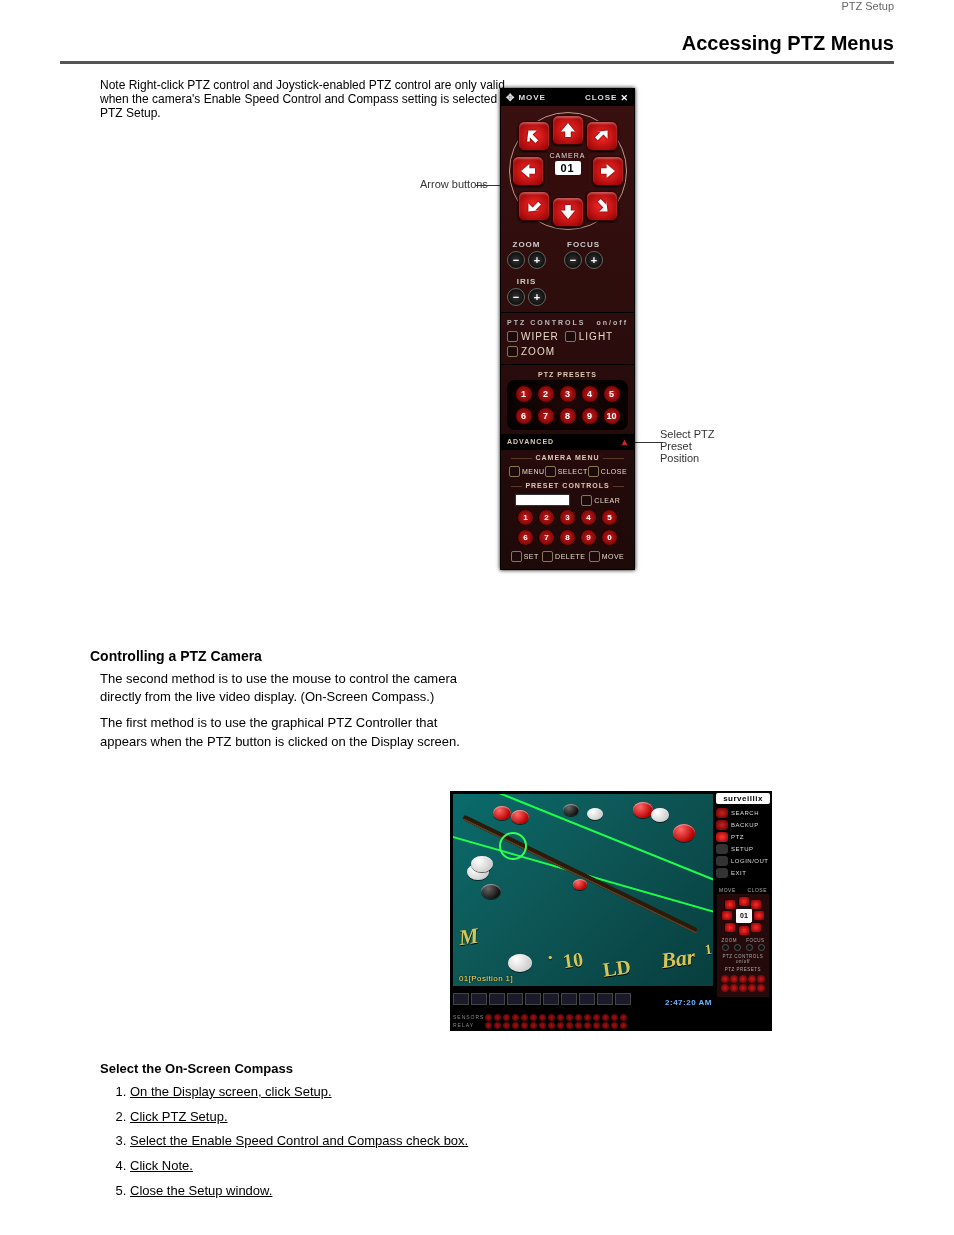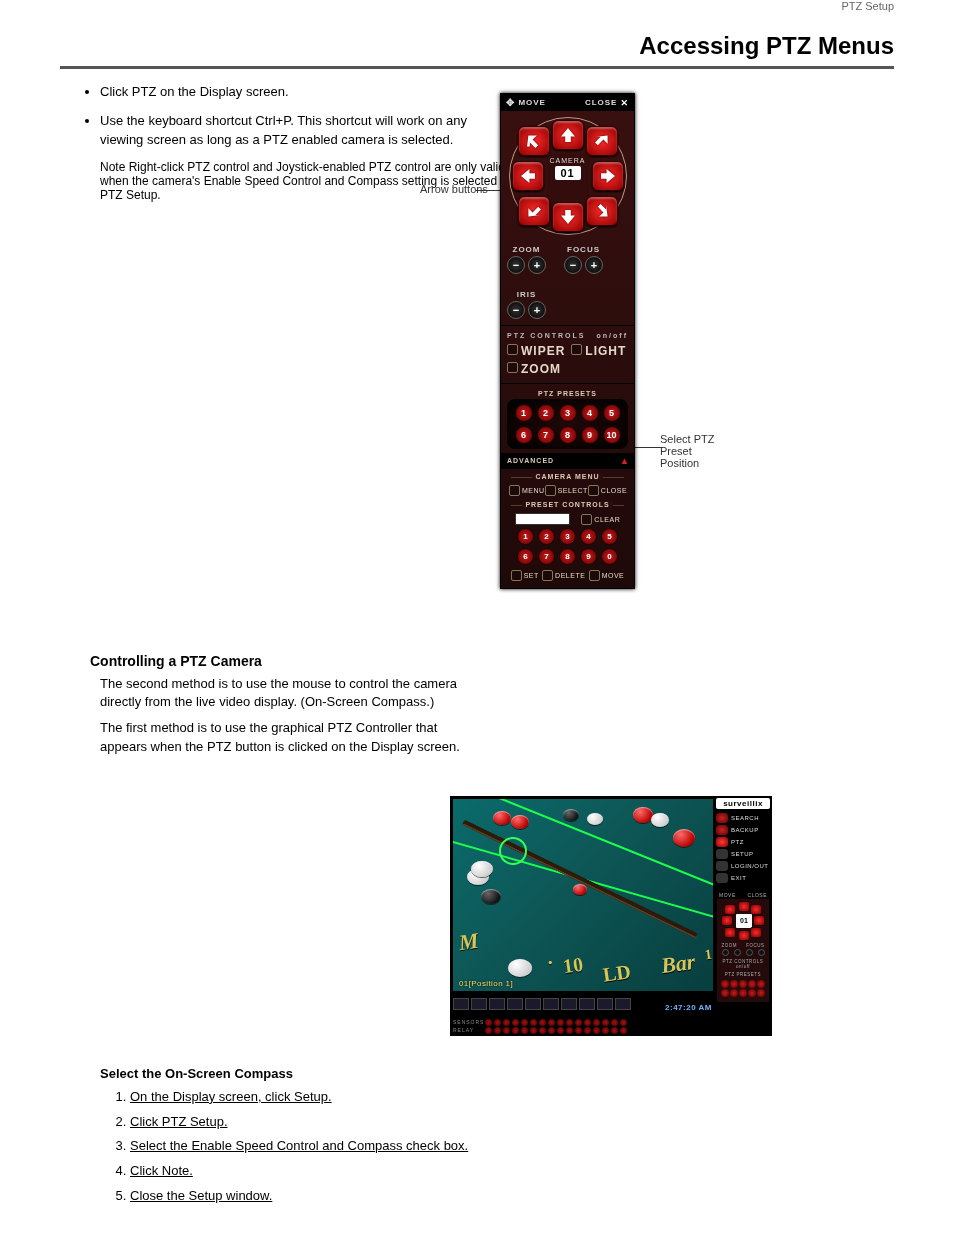--- a/index.html
+++ b/index.html
@@ -1,18 +1,18 @@
 <!DOCTYPE html>
 <html><head>
 <meta charset="utf-8">
 <style>
   * { box-sizing: border-box; margin: 0; padding: 0; }
   body { font-family: Arial, Helvetica, sans-serif; background: #fff; color: #000; width: 954px; }
   .topbar { display:flex; justify-content:flex-end; color:#666; font-size:11px; margin-bottom:8px; padding:0 60px; }
-  .section-title { text-align: right; font-weight: bold; font-size: 24px; padding: 0 60px 6px 0; margin-top:20px; }
+  .section-title { text-align: right; font-weight: bold; font-size: 20px; padding: 0 60px 6px 0; margin-top:20px; }
   .rule { border: 0; border-top: 3px solid #555; margin: 0 60px 14px 60px; }
   ul.steps { list-style: disc; padding-left: 100px; font-size: 13px; line-height: 1.45; }
   ul.steps > li { margin-bottom: 10px; max-width: 380px; }
   .note { font-size: 12px; padding-left: 100px; max-width: 520px; margin-top: 2px; }
   .rel { position: relative; }
 
   
   .ptz-panel { position:absolute; left:500px; top:10px; width:135px; background:linear-gradient(#3a1010,#1e0909); border:1px solid #000; box-shadow:0 0 4px #000; font-family: Tahoma, sans-serif; }
   .ptz-titlebar { display:flex; justify-content:space-between; align-items:center; background:#000; color:#ddd; font-size:8px; letter-spacing:1px; padding:3px 5px; font-weight:bold; }
   .ptz-close { color:#fff; font-size:9px; font-weight:bold; }
@@ -33,21 +33,21 @@
   .cam-num { background:#fff; color:#000; font-size:11px; font-weight:bold; width:26px; margin:2px auto 0; border-radius:2px; padding:1px 0; }
   .ptz-sub { padding:4px 6px 6px 6px; }
   .sub-row { display:flex; gap:18px; }
   .sub-col { display:flex; flex-direction:column; align-items:center; }
   .sub-lab { color:#ccc; font-size:8px; font-weight:bold; letter-spacing:1px; margin-bottom:2px; }
   .pm-pair { display:flex; gap:3px; }
   .pm { width:18px; height:18px; border-radius:50%; background:radial-gradient(#333,#000); color:#fff; border:1px solid #666; display:flex; align-items:center; justify-content:center; font-size:11px; font-weight:bold; }
   .ptz-sect { padding:4px 6px; border-top:1px solid #000; }
   .sect-head { color:#bbb; font-size:7px; letter-spacing:2px; display:flex; justify-content:space-between; padding:2px 0; font-weight:bold; }
   .toggle-row { display:flex; flex-wrap:wrap; gap:4px 6px; padding:3px 0; }
-  .toggle { display:flex; align-items:flex-start; gap:3px; color:#e5d8c8; font-size:12px; letter-spacing:1px;font-weight:bold; }
+  .toggle { display:flex; align-items:flex-end; gap:3px; color:#e5d8c8; font-size:10px; letter-spacing:1px; }
   .chk { width:11px; height:11px; border:1px solid #875; border-radius:2px; background:#1c0a0a; }
   .preset-pad { background:radial-gradient(#200808,#000); border-radius:8px; padding:5px; }
   .preset-row { display:flex; justify-content:center; gap:4px; }
   .preset { width:18px; height:18px; border-radius:50%; background:radial-gradient(#cc1a1a,#5a0000); color:#fff; display:flex; align-items:center; justify-content:center; font-size:9px; font-weight:bold; border:1px solid #200; }
   .adv-label { background:#000; color:#d8c9b5; font-size:7px; letter-spacing:1px; padding:2px 6px; font-weight:bold; display:flex; justify-content:space-between; align-items:center; }
   .adv-arrow { color:#c22; font-size:10px; }
   .section-tag { text-align:center; color:#d8c9b5; font-size:7px; letter-spacing:1px; padding:2px 0; font-weight:bold; }
   .preset-input { width:55px; height:12px; background:#fff; border:1px solid #333; font-size:8px; }
   .small-preset .preset { width:17px; height:17px; font-size:8px; }
   .flat-row { display:flex; justify-content:space-around; align-items:center; padding:3px 2px; }
@@ -104,24 +104,20 @@
 </head>
 <body>
 
 <div class="topbar">
     <span>PTZ Setup</span>
   </div>
 <h2 class="section-title">Accessing PTZ Menus</h2>
 <hr class="rule">
 
 <div class="rel" style="min-height:540px;">
-  <ul class="steps">
-    <li>Click PTZ on the Display screen.</li>
-    <li>Use the keyboard shortcut Ctrl+P. This shortcut will work on any viewing screen as long as a PTZ enabled camera is selected.</li>
-  </ul>
   <div class="note">Note  Right-click PTZ control and Joystick-enabled PTZ control are only valid when the camera's Enable Speed Control and Compass setting is selected in PTZ Setup.</div>
 
   <div class="callout" style="left:420px; top:100px;">Arrow buttons</div>
   <div class="callout-line" style="left:476px; top:107px; width:90px;"></div>
   <div class="callout" style="left:660px; top:350px; width:70px;">Select PTZ Preset Position</div>
   <div class="callout-line" style="left:617px; top:364px; width:46px;"></div>
 
   <div class="ptz-panel">
     <div class="ptz-titlebar">
       <span style="display:flex;align-items:center;gap:3px;">
@@ -192,21 +188,21 @@
           </div>
         </div>
         <div class="sub-col">
           <div class="sub-lab">FOCUS</div>
           <div class="pm-pair">
             <div class="pm">−</div>
             <div class="pm">+</div>
           </div>
         </div>
       </div>
-      <div class="sub-row" style="margin-top:16px;">
+      <div class="sub-row" style="margin-top:8px;">
         <div class="sub-col">
           <div class="sub-lab">IRIS</div>
           <div class="pm-pair">
             <div class="pm">−</div>
             <div class="pm">+</div>
           </div>
         </div>
       </div>
     </div>
     <div class="ptz-sect">

